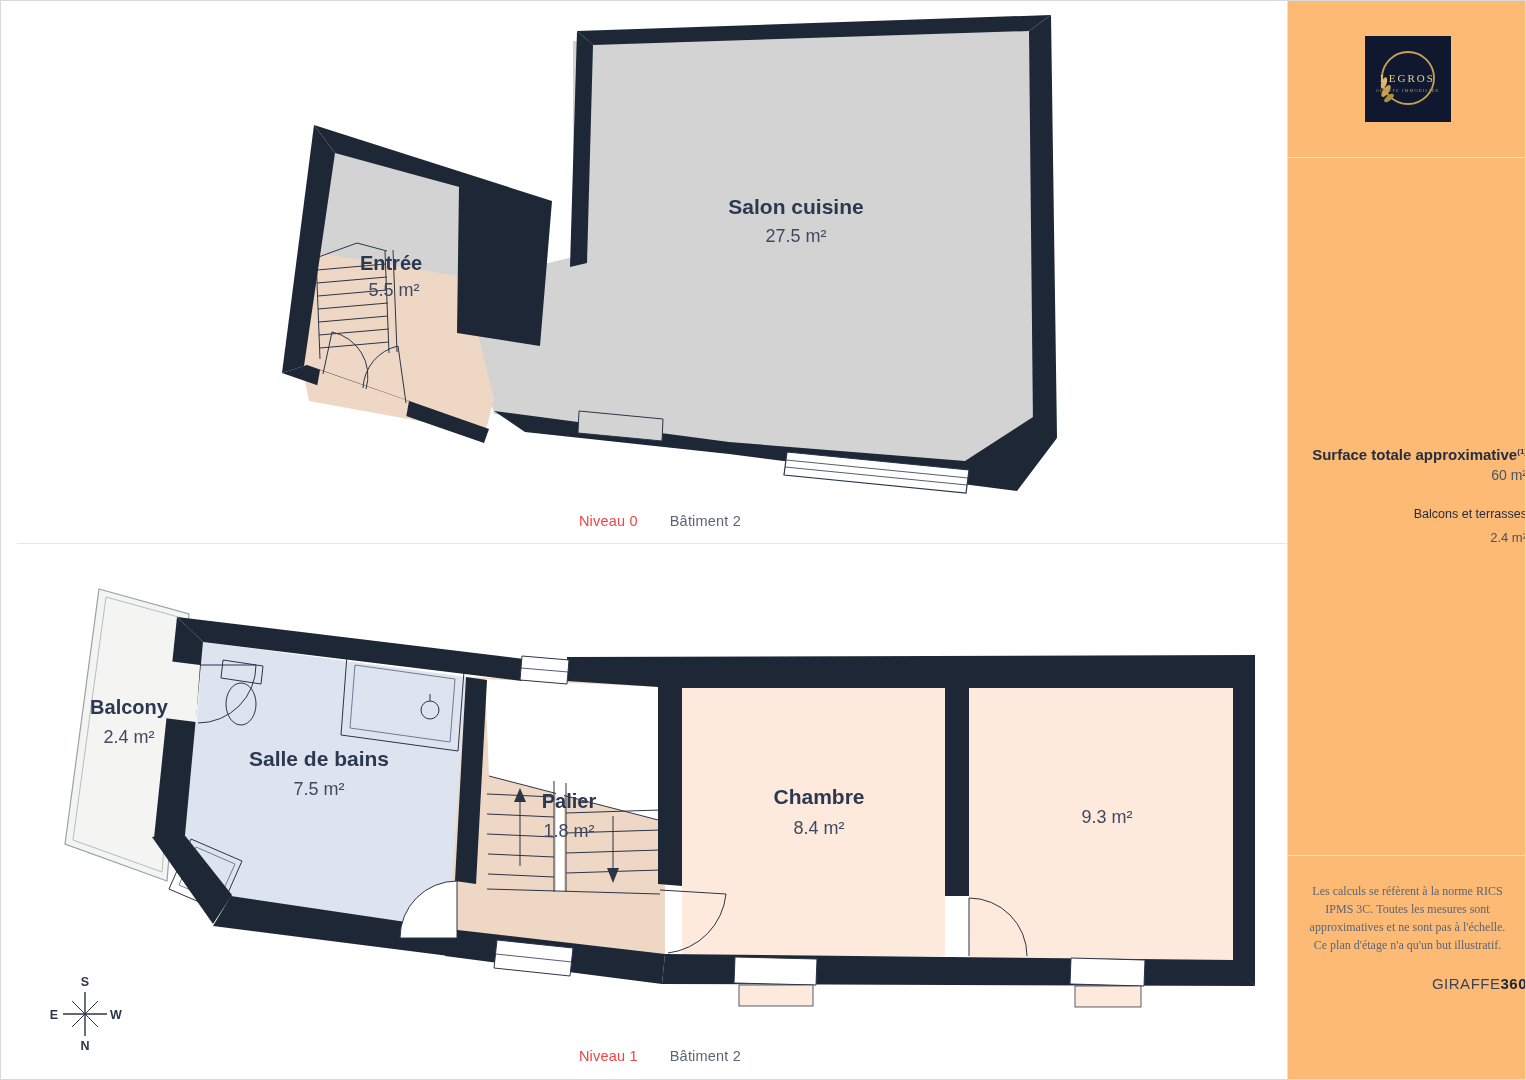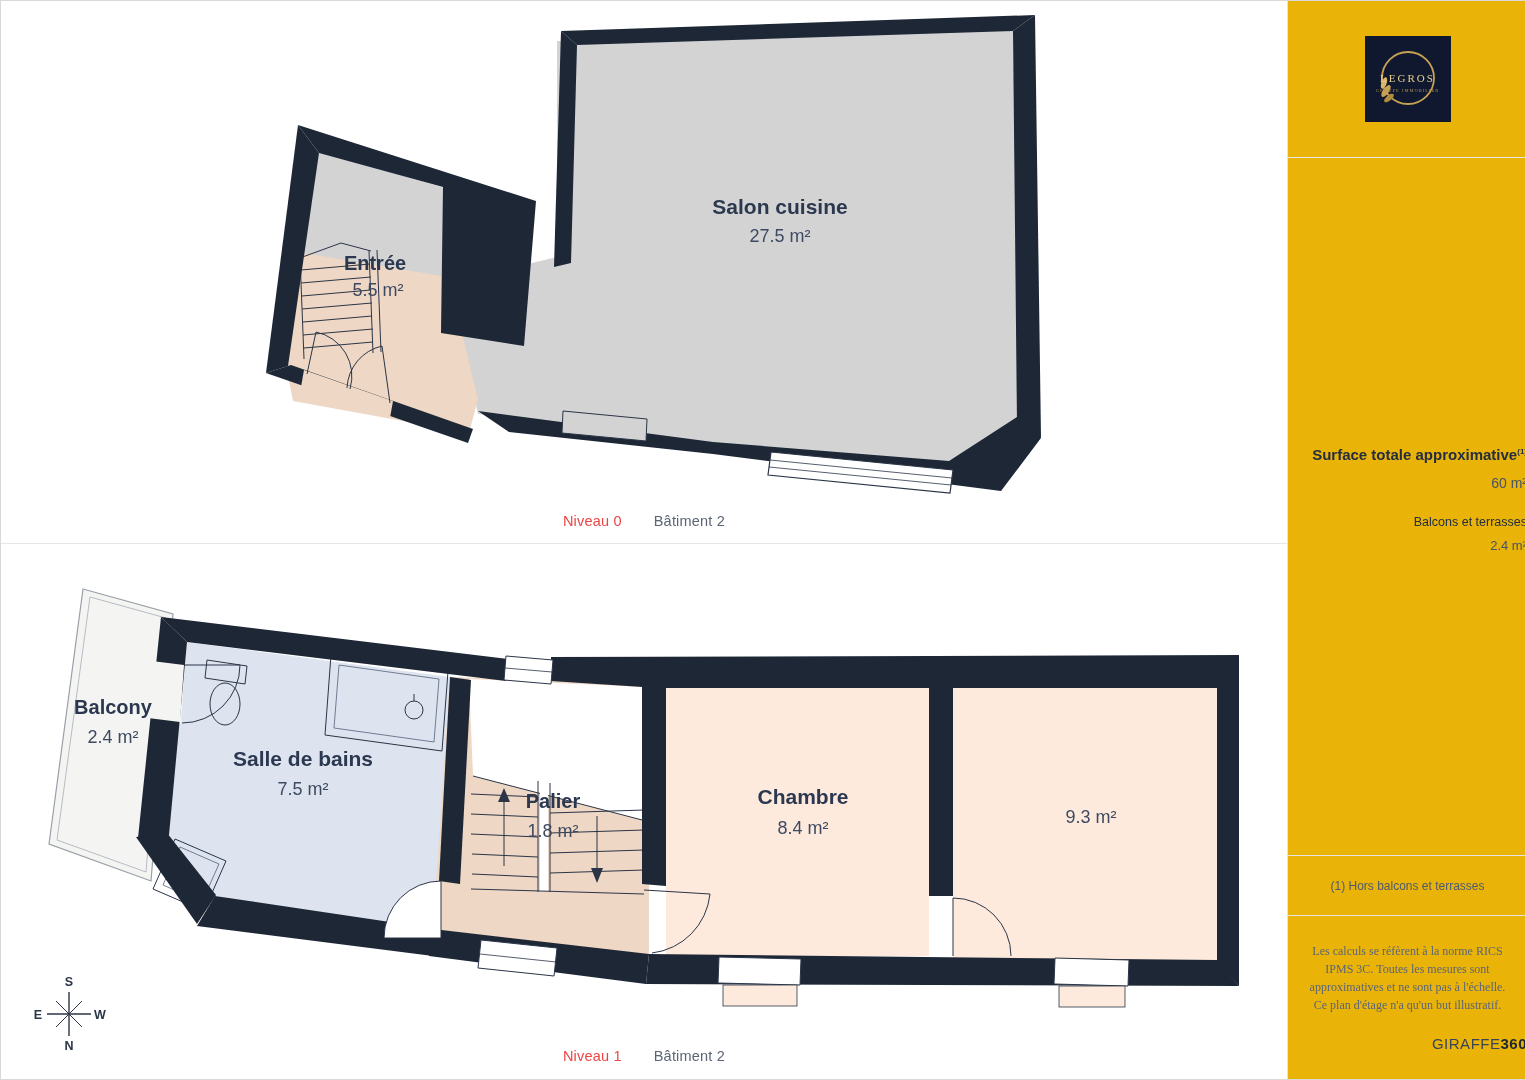--- a/index.html
+++ b/index.html
@@ -1,54 +1,54 @@
 <!DOCTYPE html>
 <html><head>
 <meta charset="utf-8">
 <style>
   html,body{margin:0;padding:0;background:#ffffff;}
   .canvas{
     position:relative;width:1526px;height:1080px;background:#ffffff;
     font-family:"Liberation Sans",sans-serif;color:#2b3850;overflow:hidden;
     border:1px solid #d9d9d9;box-sizing:border-box;
   }
-  .main{position:absolute;left:0;top:0;width:1286px;height:1080px;}
+  .main{position:absolute;left:16px;top:0;width:1286px;height:1080px;}
   .panel{position:relative;width:1286px;box-sizing:border-box;}
   .panel0{height:543px;border-bottom:1px solid #e6e6e6;}
   .panel1{height:536px;}
   .plan-svg{position:absolute;left:0;top:0;}
   .caption{
     position:absolute;left:0;width:100%;text-align:center;font-size:14.5px;
     letter-spacing:.2px;
   }
   .caption .lvl{font-weight:normal;color:#ef4444;}
   .caption .bld{color:#5c6575;margin-left:32px;}
   .caption0{bottom:14px;}
   .caption1{bottom:16px;}
   .sidebar{
     position:absolute;left:1286px;top:0;width:240px;height:1080px;
-    border-left:1px solid #e3e3e3;box-sizing:border-box;background:#eab308;
+    border-left:1px solid #e3e3e3;box-sizing:border-box;background:#fdba74;
   }
   .sb-sec{box-sizing:border-box;width:100%;}
   .sb-logo-sec{height:157px;border-bottom:1px solid #e6e6e6;display:flex;align-items:center;justify-content:center;}
   .logo-box{width:86px;height:86px;background:#0f182e;position:relative;}
   .logo-ring{position:absolute;left:50%;top:50%;transform:translate(-50%,-50%);}
   .logo-title{
     position:absolute;left:0;top:36px;width:100%;text-align:center;
     font-family:"Liberation Serif",serif;font-size:11px;letter-spacing:2px;color:#e6cd8e;
   }
   .logo-sub{
     position:absolute;left:0;top:52px;width:100%;text-align:center;
     font-family:"Liberation Serif",serif;font-size:4.5px;letter-spacing:1px;color:#b3924f;
   }
   .sb-mid-sec{height:698px;border-bottom:1px solid #e6e6e6;position:relative;}
   .surface-block{position:absolute;top:288px;left:0;width:100%;text-align:right;}
   .surface-title{font-size:15px;font-weight:bold;color:#232e42;}
   .surface-title sup{font-size:8px;}
-  .surface-value{font-size:14px;color:#47536a;margin-top:12px;}
+  .surface-value{font-size:14px;color:#47536a;margin-top:4px;}
   .balc-title{font-size:12.5px;font-weight:normal;color:#232e42;margin-top:24px;}
   .balc-value{font-size:13px;color:#47536a;margin-top:9px;}
   .sb-note-sec{height:60px;border-bottom:1px solid #e6e6e6;display:flex;align-items:center;justify-content:center;}
   .footnote{font-size:12px;color:#4d5a70;}
   .sb-legal-sec{height:164px;position:relative;text-align:center;}
   .disclaimer{font-size:12px;line-height:1.5;color:#5a6578;padding:26px 16px 0 16px;font-family:Liberation Serif, serif;}
   .giraffe{position:absolute;bottom:28px;left:0;width:100%;text-align:right;font-size:15px;letter-spacing:.5px;color:#39445a;}
   .giraffe .g360{font-weight:bold;color:#1d2737;}
   text{font-family:"Liberation Sans",sans-serif;}
   .room-name{font-weight:bold;font-size:21px;fill:#2b3850;}
@@ -267,22 +267,19 @@
 
     <div class="sb-sec sb-mid-sec">
       <div class="surface-block">
         <div class="surface-title"><span>Surface totale approximative</span><sup>(1)</sup></div>
         <div class="surface-value">60 m²</div>
         <div class="balc-title">Balcons et terrasses</div>
         <div class="balc-value">2.4 m²</div>
       </div>
     </div>
 
-    <div class="sb-sec sb-note-sec">
-      <div class="footnote">(1) Hors balcons et terrasses</div>
-    </div>
 
     <div class="sb-sec sb-legal-sec">
       <div class="disclaimer">Les calculs se réfèrent à la norme RICS IPMS 3C. Toutes les mesures sont approximatives et ne sont pas à l'échelle. Ce plan d'étage n'a qu'un but illustratif.</div>
       <div class="giraffe"><span>GIRAFFE</span><span class="g360">360</span></div>
     </div>
   </div>
 </div>
 
 </body></html>

